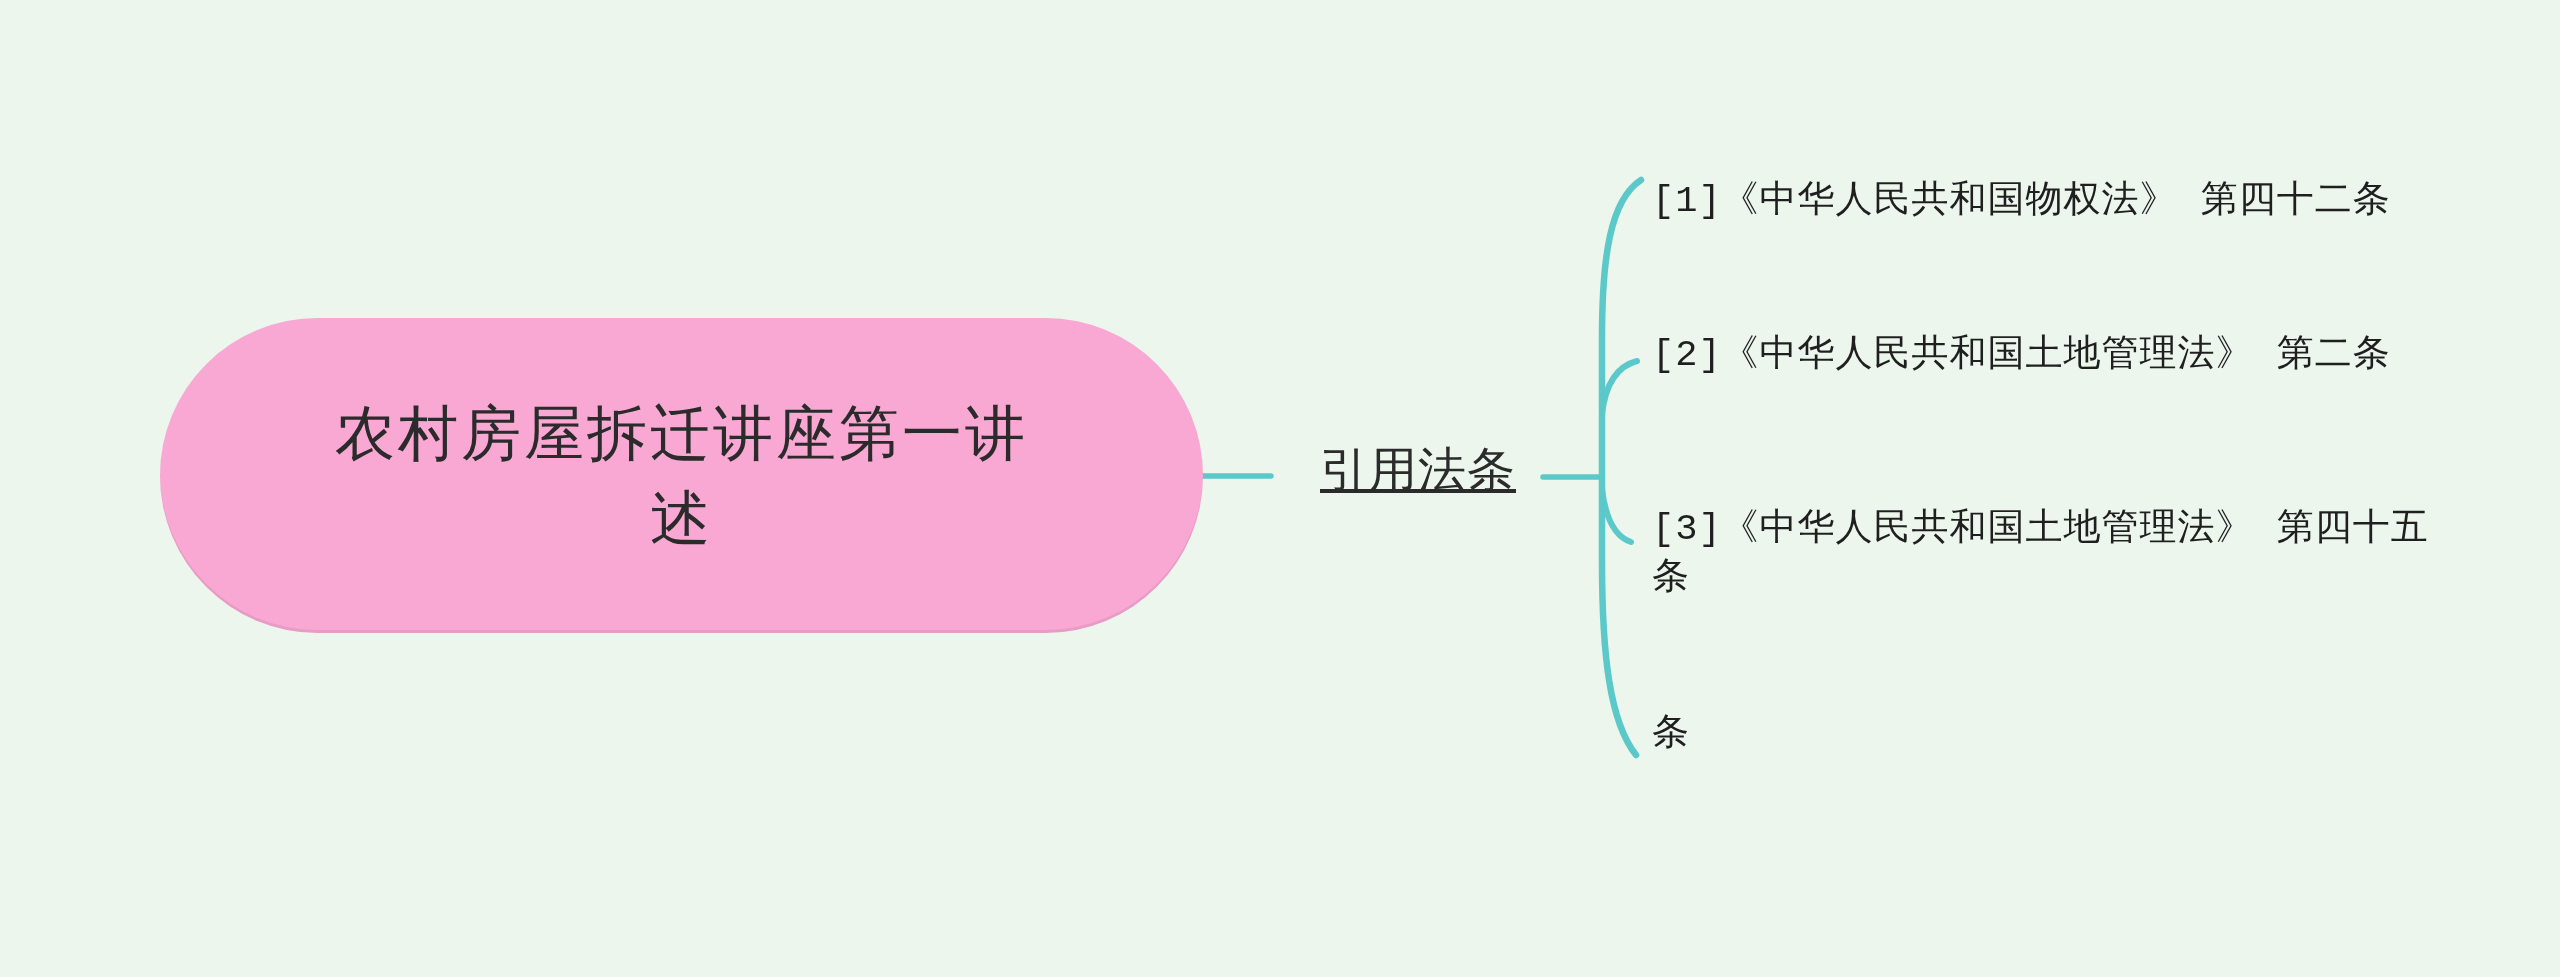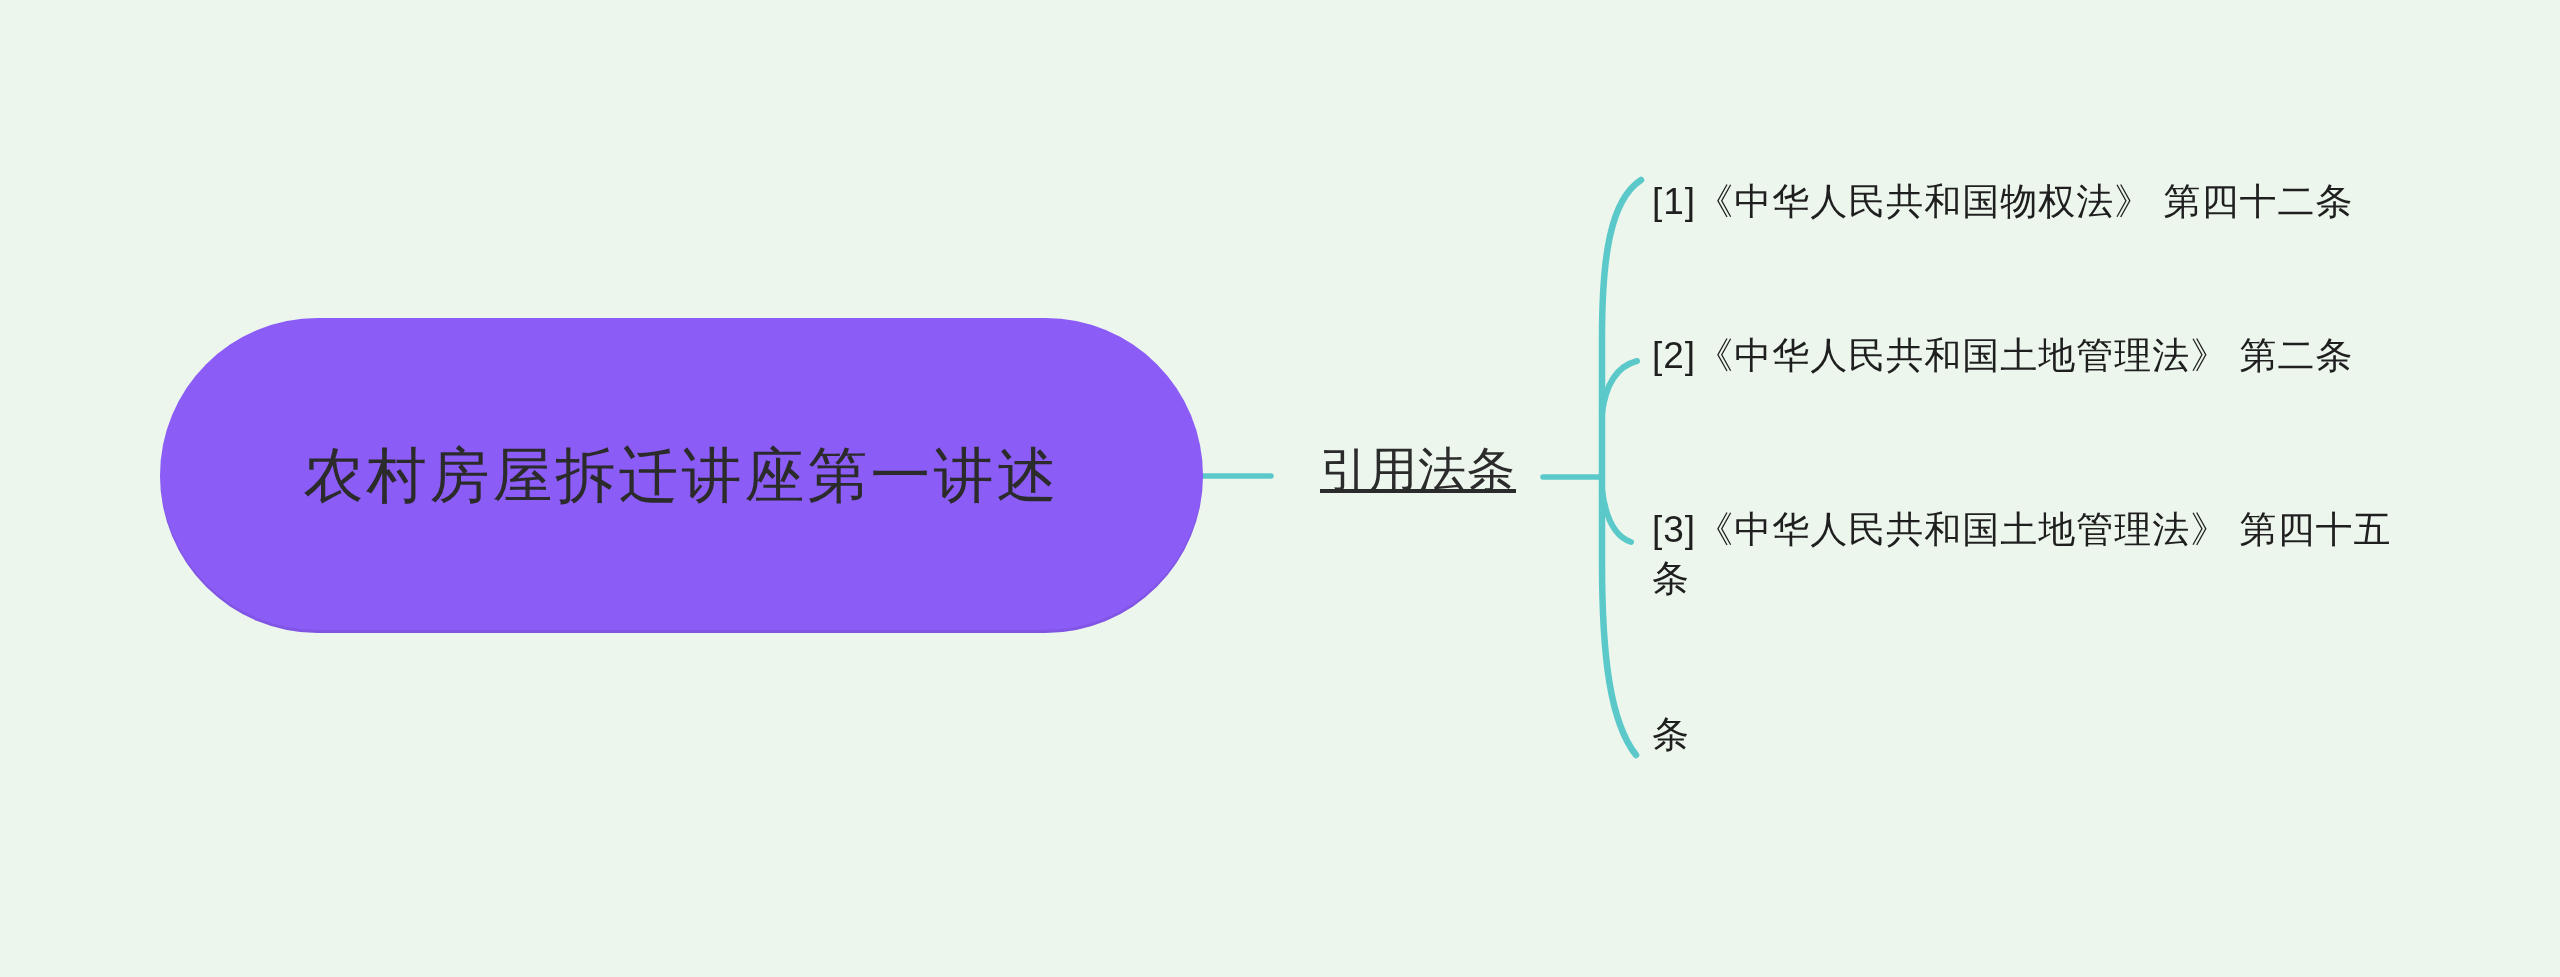--- a/index.html
+++ b/index.html
@@ -31,24 +31,24 @@
     fill: none;
     stroke-linecap: round;
   }
   .pill {
     position: absolute;
     left: 160px;
     top: 318px;
     width: 1043px;
     height: 315px;
     border-radius: 158px;
-    background: #8b5cf6;
+    background: #f9a8d4;
     box-shadow: inset 0 -3px 0 rgba(0,0,0,0.07);
     display: flex;
-    flex-direction: row;
+    flex-direction: column;
     align-items: center;
     justify-content: center;
     text-align: center;
     cursor: pointer;
   }
   .pill-line {
     font-size: 60px;
     line-height: 85px;
     letter-spacing: 3px;
     font-weight: 500;
@@ -71,20 +71,21 @@
   .child {
     position: absolute;
     left: 1652px;
     width: 760px;
     font-size: 37px;
     line-height: 49px;
     letter-spacing: 1px;
     font-weight: 400;
     color: #1F1F1F;
     cursor: pointer;
+    font-family: Liberation Mono, monospace;
   }
   .child-1 { top: 177px; }
   .child-2 { top: 331px; }
   .child-3 { top: 505px; }
   .child-4 { top: 710px; }
   .child-line { white-space: nowrap; }
 </style>
 </head>
 <body>
 

